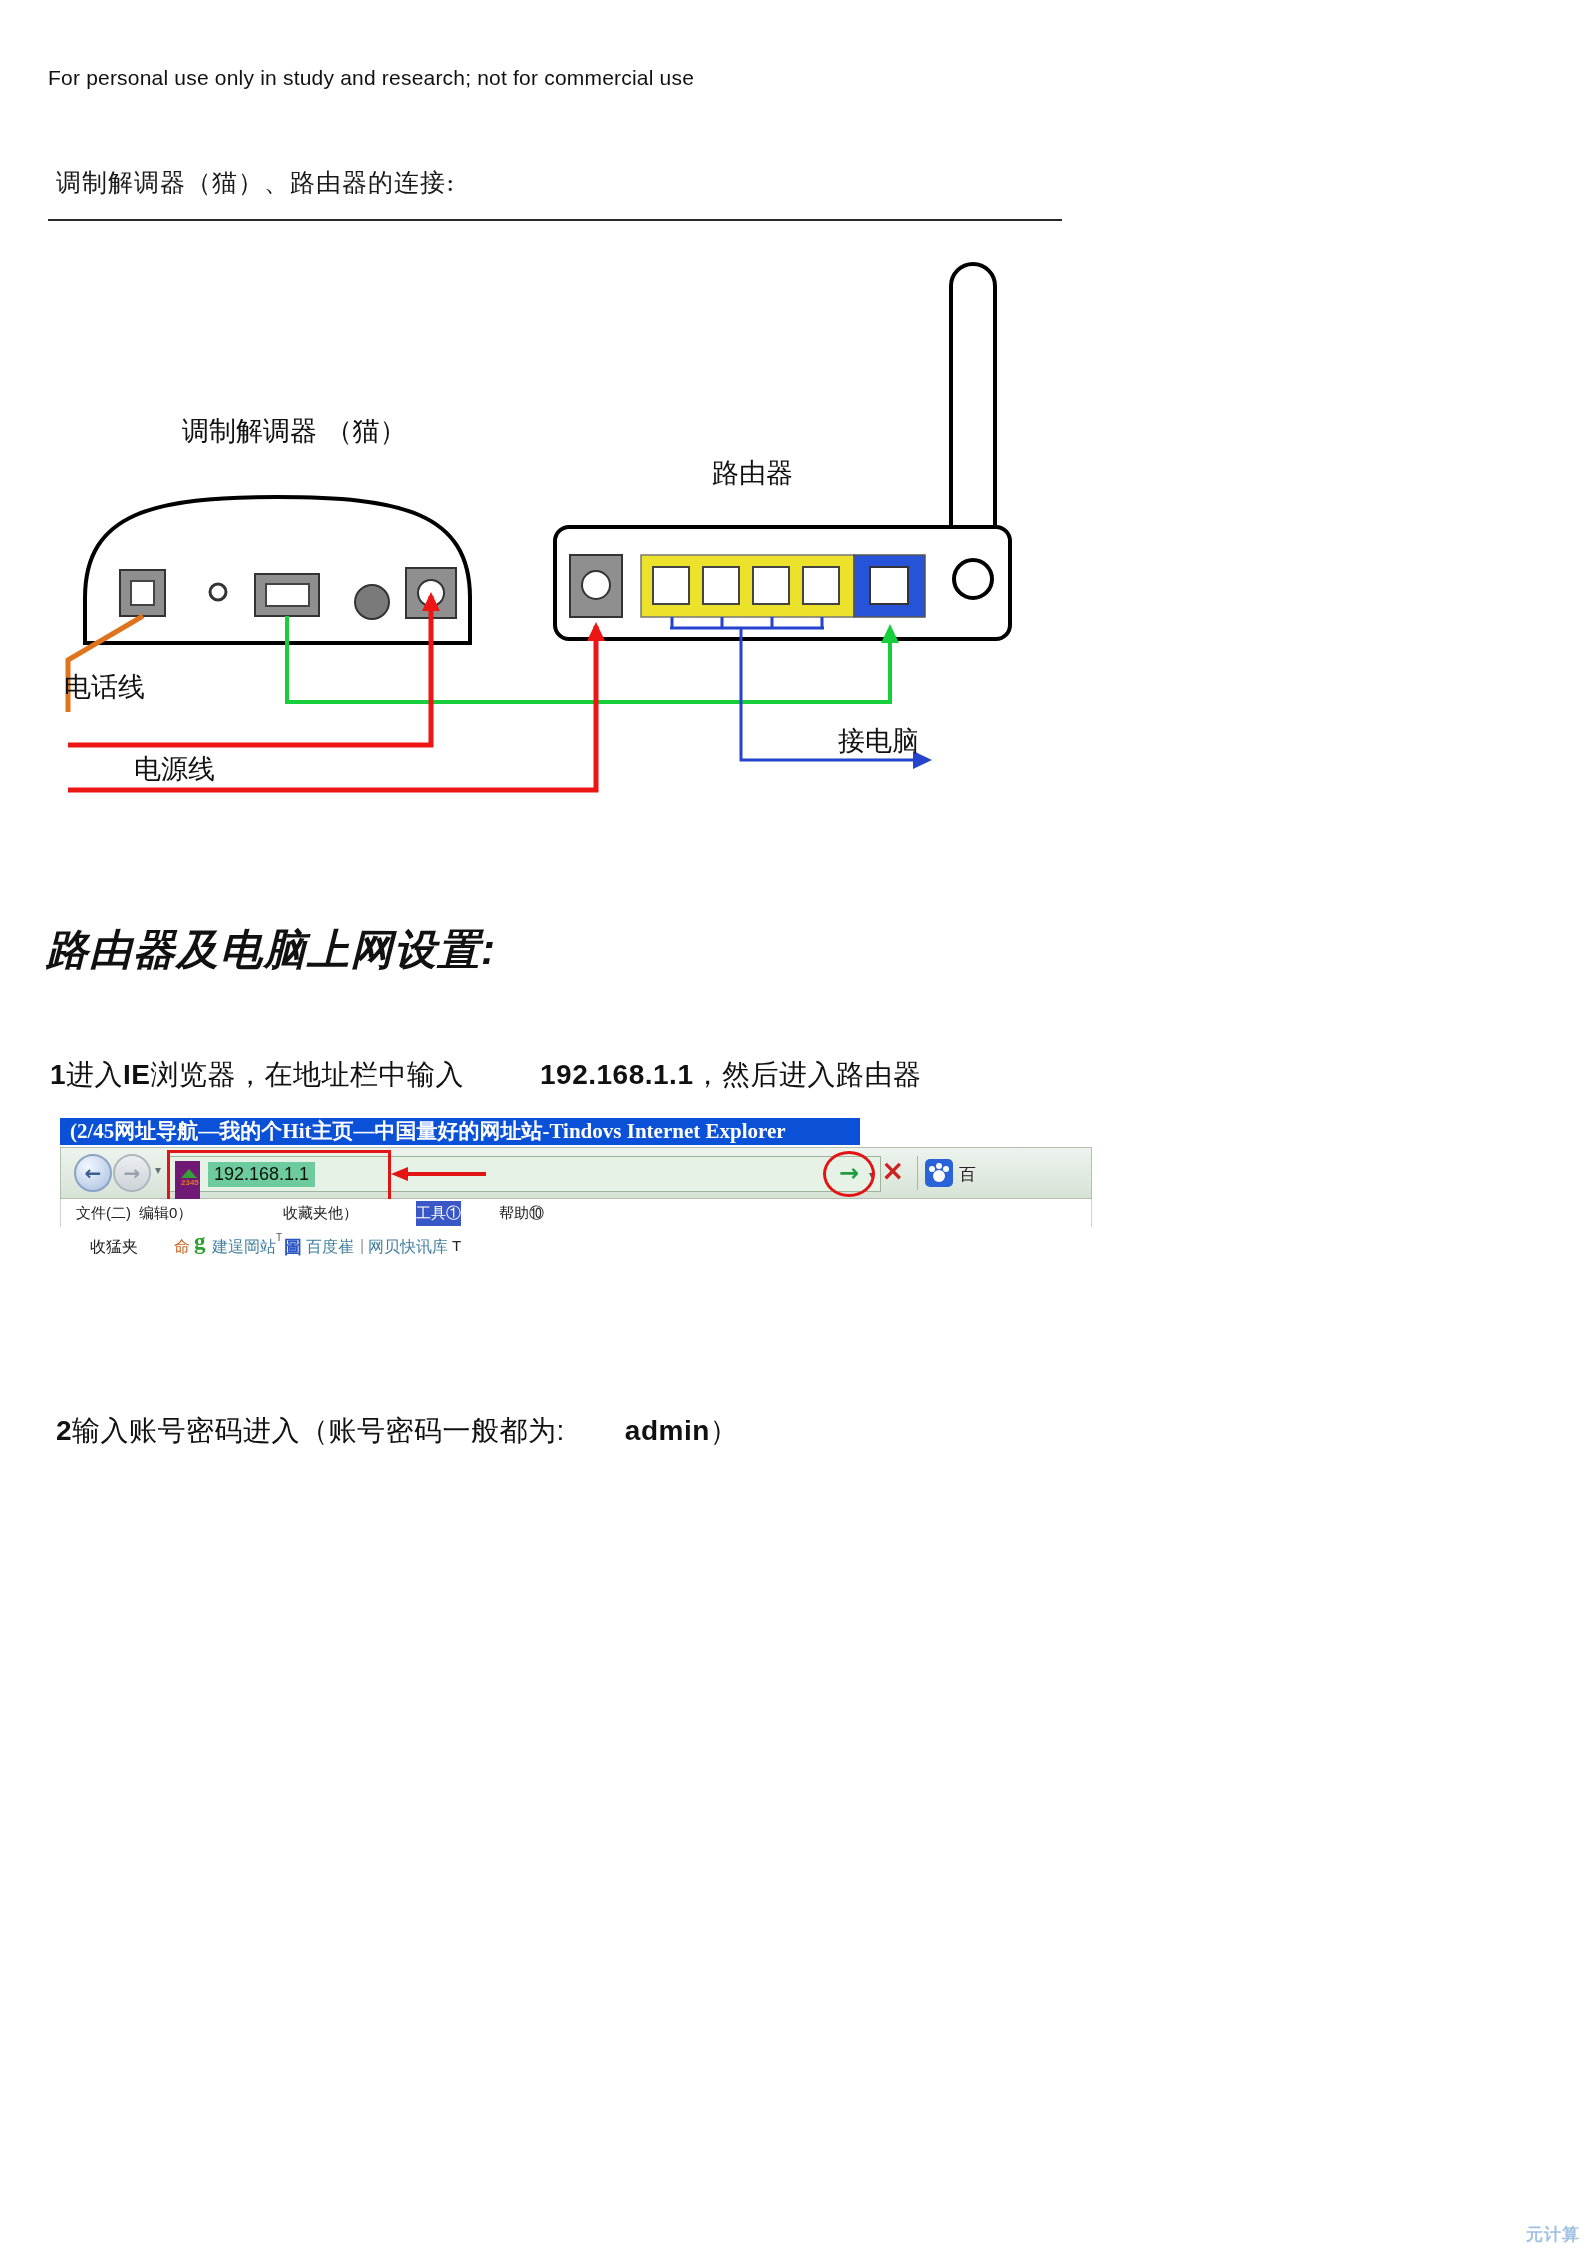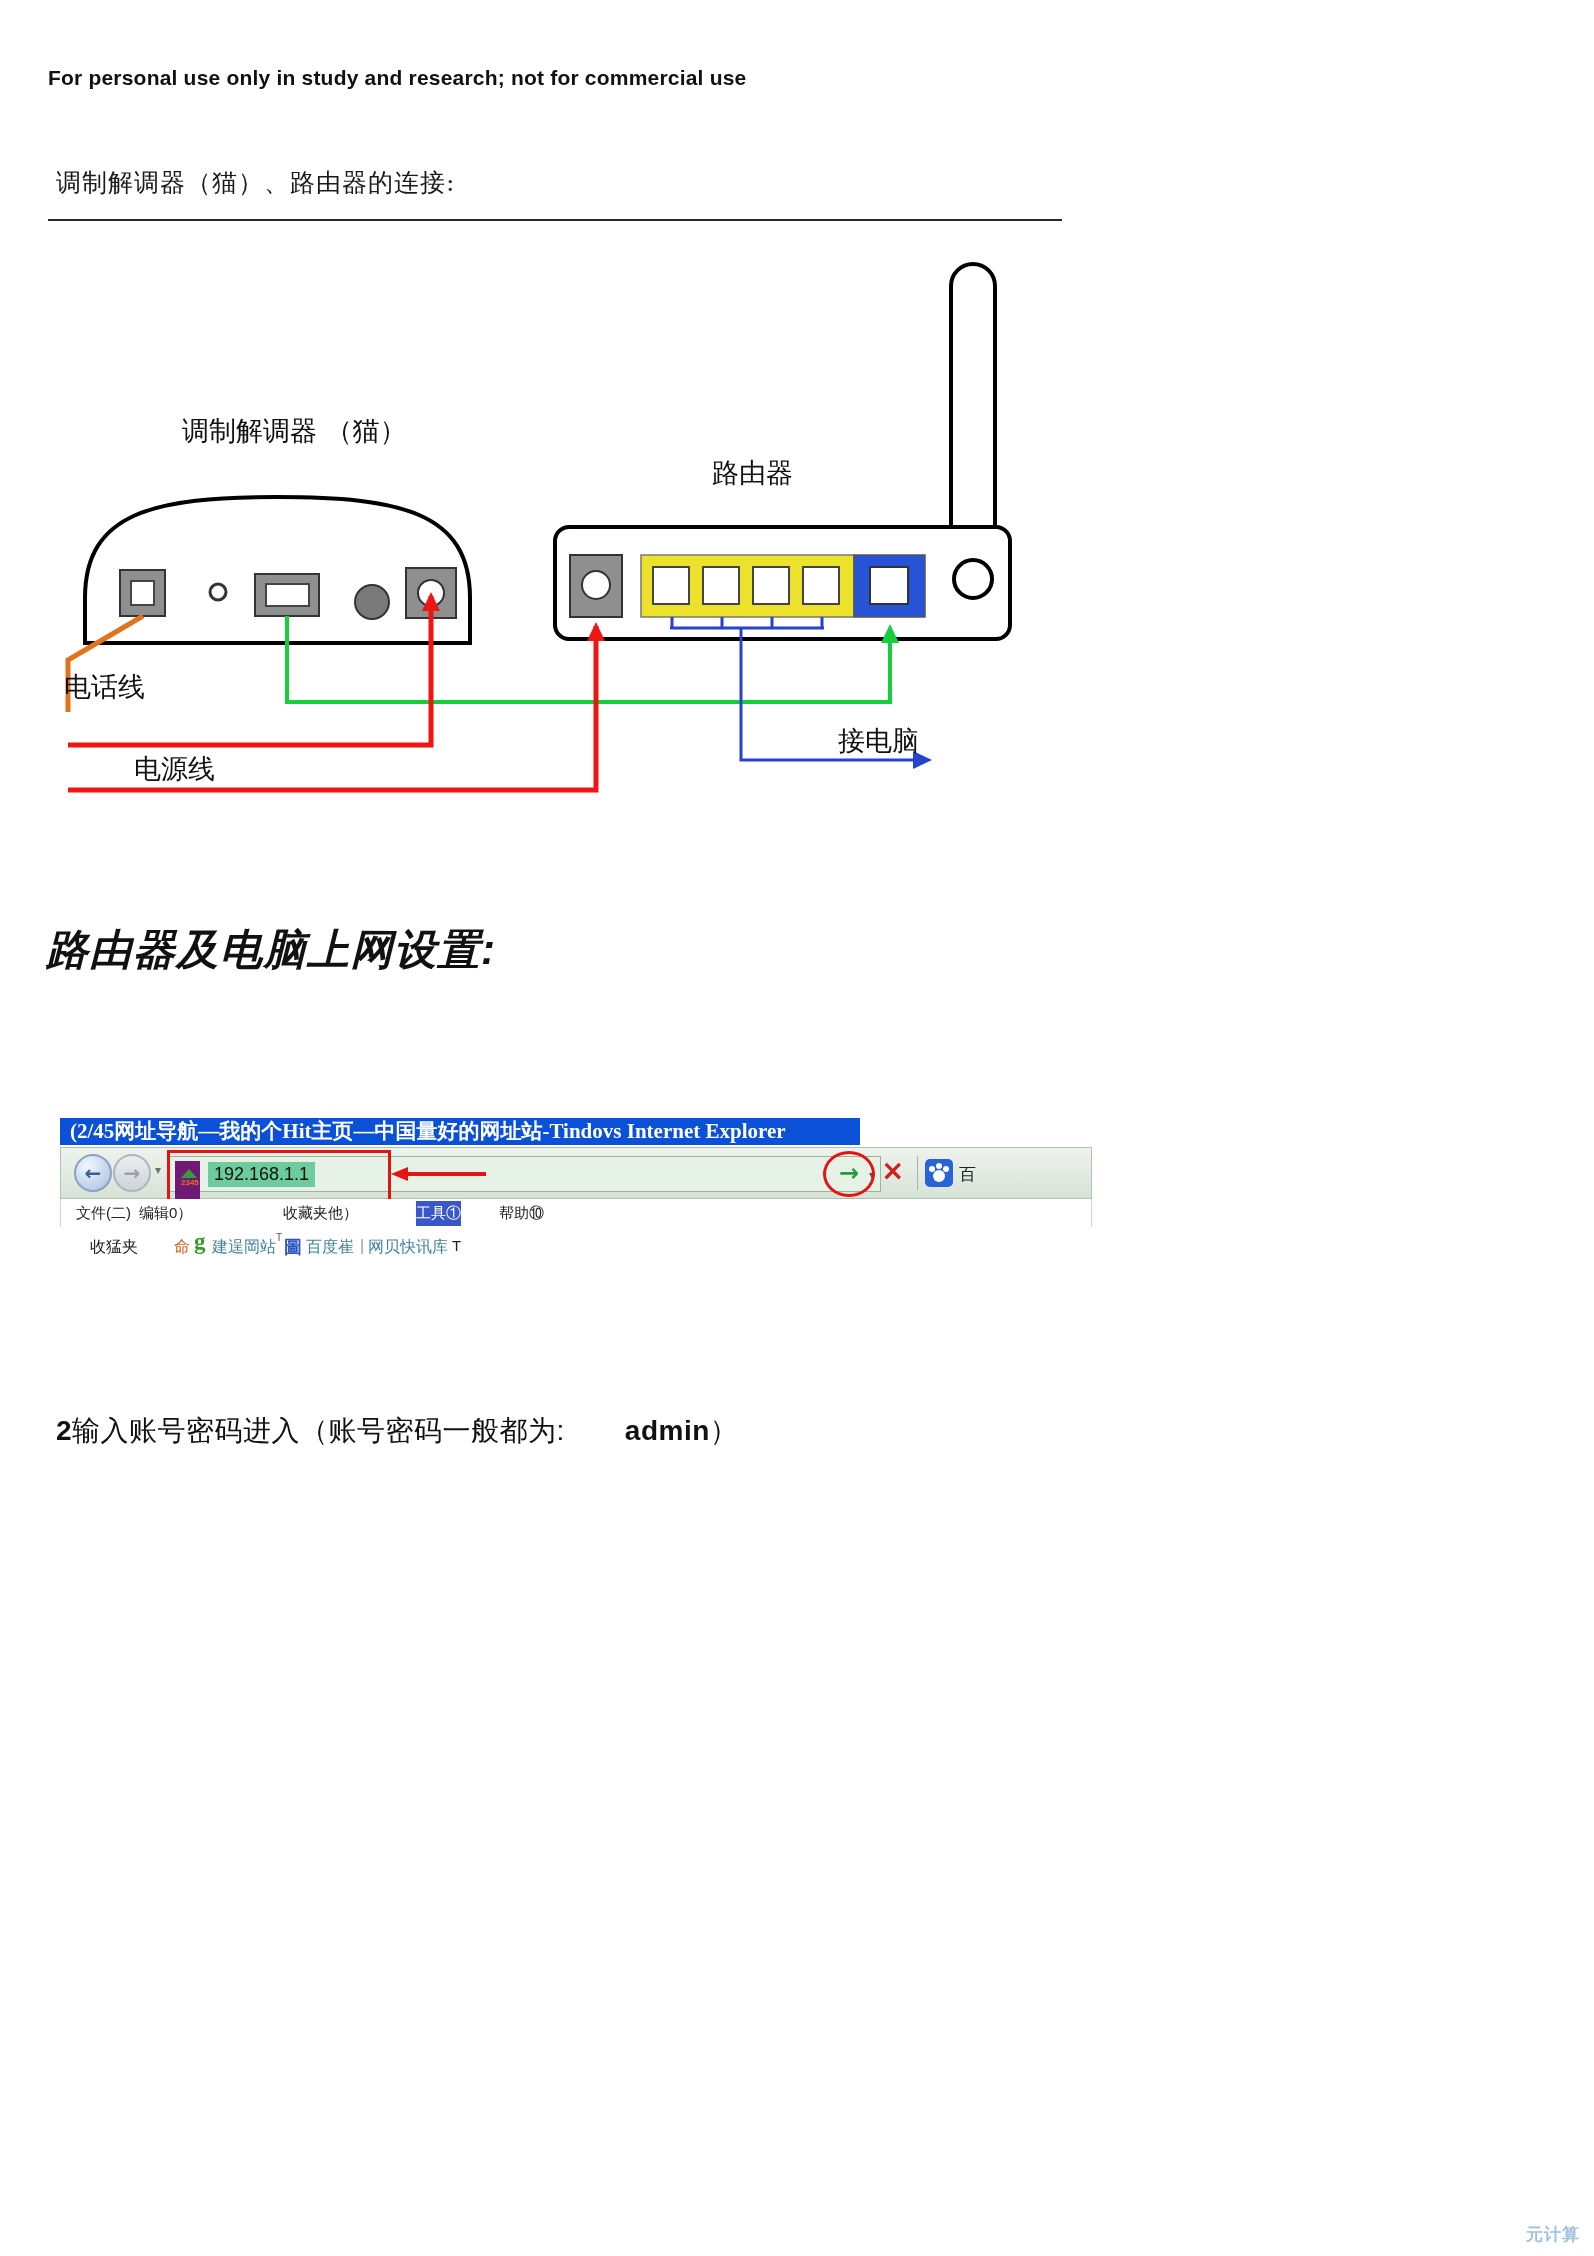--- a/index.html
+++ b/index.html
@@ -1,18 +1,18 @@
 <!DOCTYPE html>
 <html><head>
 <meta charset="utf-8">
 <style>
   html,body{margin:0;padding:0;background:#fff;}
   #page{position:relative;width:1594px;height:2256px;background:#fff;font-family:"Liberation Sans",sans-serif;color:#111;overflow:hidden;}
 
-  .notice{position:absolute;left:48px;top:66px;font-size:21px;font-weight:bold;letter-spacing:.2px;}
+  .notice{position:absolute;left:48px;top:66px;font-size:21px;font-weight:normal;letter-spacing:.2px;}
   .h1{position:absolute;left:56px;top:166px;font-family:"DejaVu Serif","Liberation Serif",serif;font-size:25px;color:#1a1a1a;letter-spacing:1px;}
   .rule{position:absolute;left:48px;top:219px;width:1014px;height:0;border-top:2px solid #2a2a2a;}
 
   .diagram{position:absolute;left:40px;top:250px;width:1020px;height:580px;}
   .diagram svg text{font-family:"DejaVu Serif","Liberation Serif",serif;font-size:27px;fill:#111;}
 
   .h2{position:absolute;left:46px;top:922px;font-size:42px;font-weight:600;letter-spacing:1.5px;font-style:italic;}
   .step{position:absolute;font-size:28px;letter-spacing:.5px;white-space:nowrap;}
   #step1{left:50px;top:1056px;}
   #step2{left:56px;top:1412px;}
@@ -120,20 +120,23 @@
       <text x="142" y="190">调制解调器 （猫）</text>
       <text x="672" y="232">路由器</text>
       <text x="24" y="446">电话线</text>
       <text x="94" y="528">电源线</text>
       <text x="798" y="500">接电脑</text>
     </svg>
   </div>
 
   <div class="h2">路由器及电脑上网设置:</div>
 
+  <div class="step" id="step1">
+    <span class="b">1</span><span>进入</span><span class="b">IE</span><span>浏览器，在地址栏中输入</span><span class="b gap1">192.168.1.1</span><span>，然后进入路由器</span>
+  </div>
 
   <div class="browser">
     <div class="titlebar">(2/45网址导航—我的个Hit主页—中国量好的网址站-Tindovs Internet Explorer</div>
 
     <div class="toolbar">
       <div class="navbtn back">←</div>
       <div class="navbtn fwd">→</div>
       <div class="navchev">▾</div>
 
       <div class="addr">

